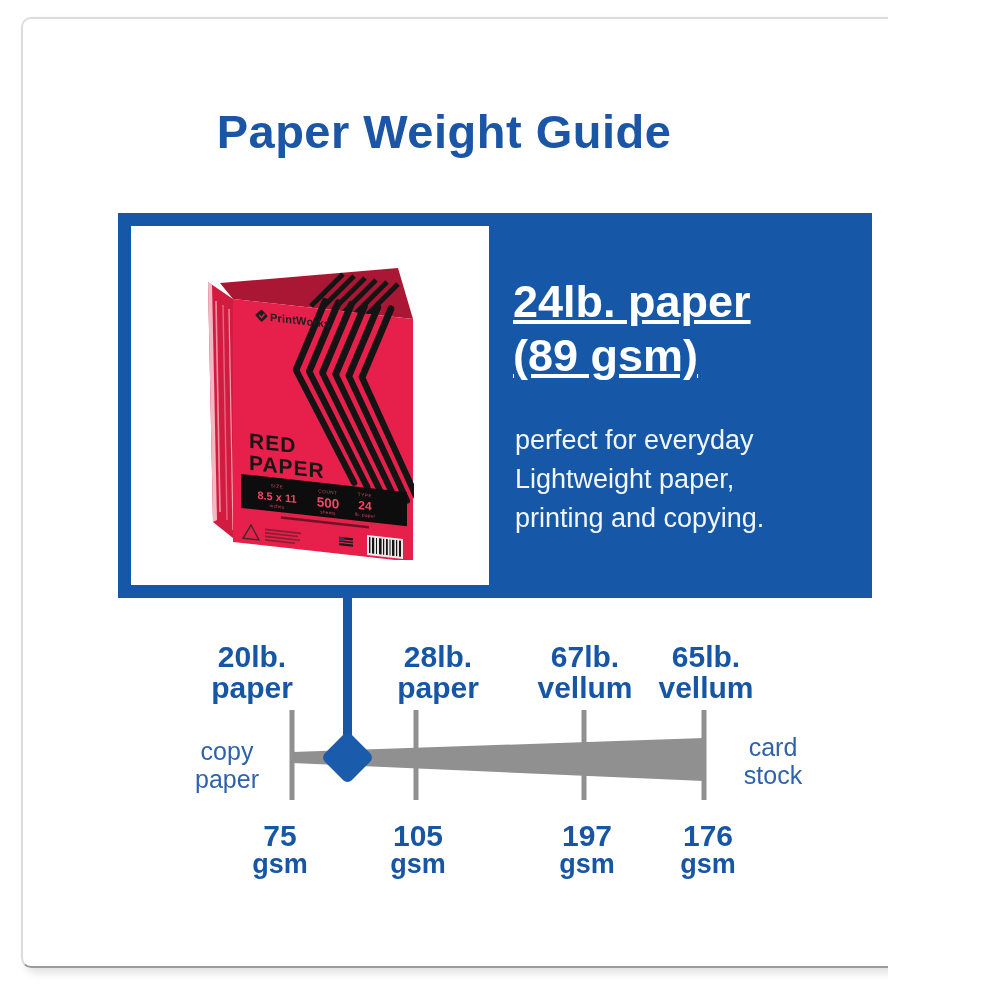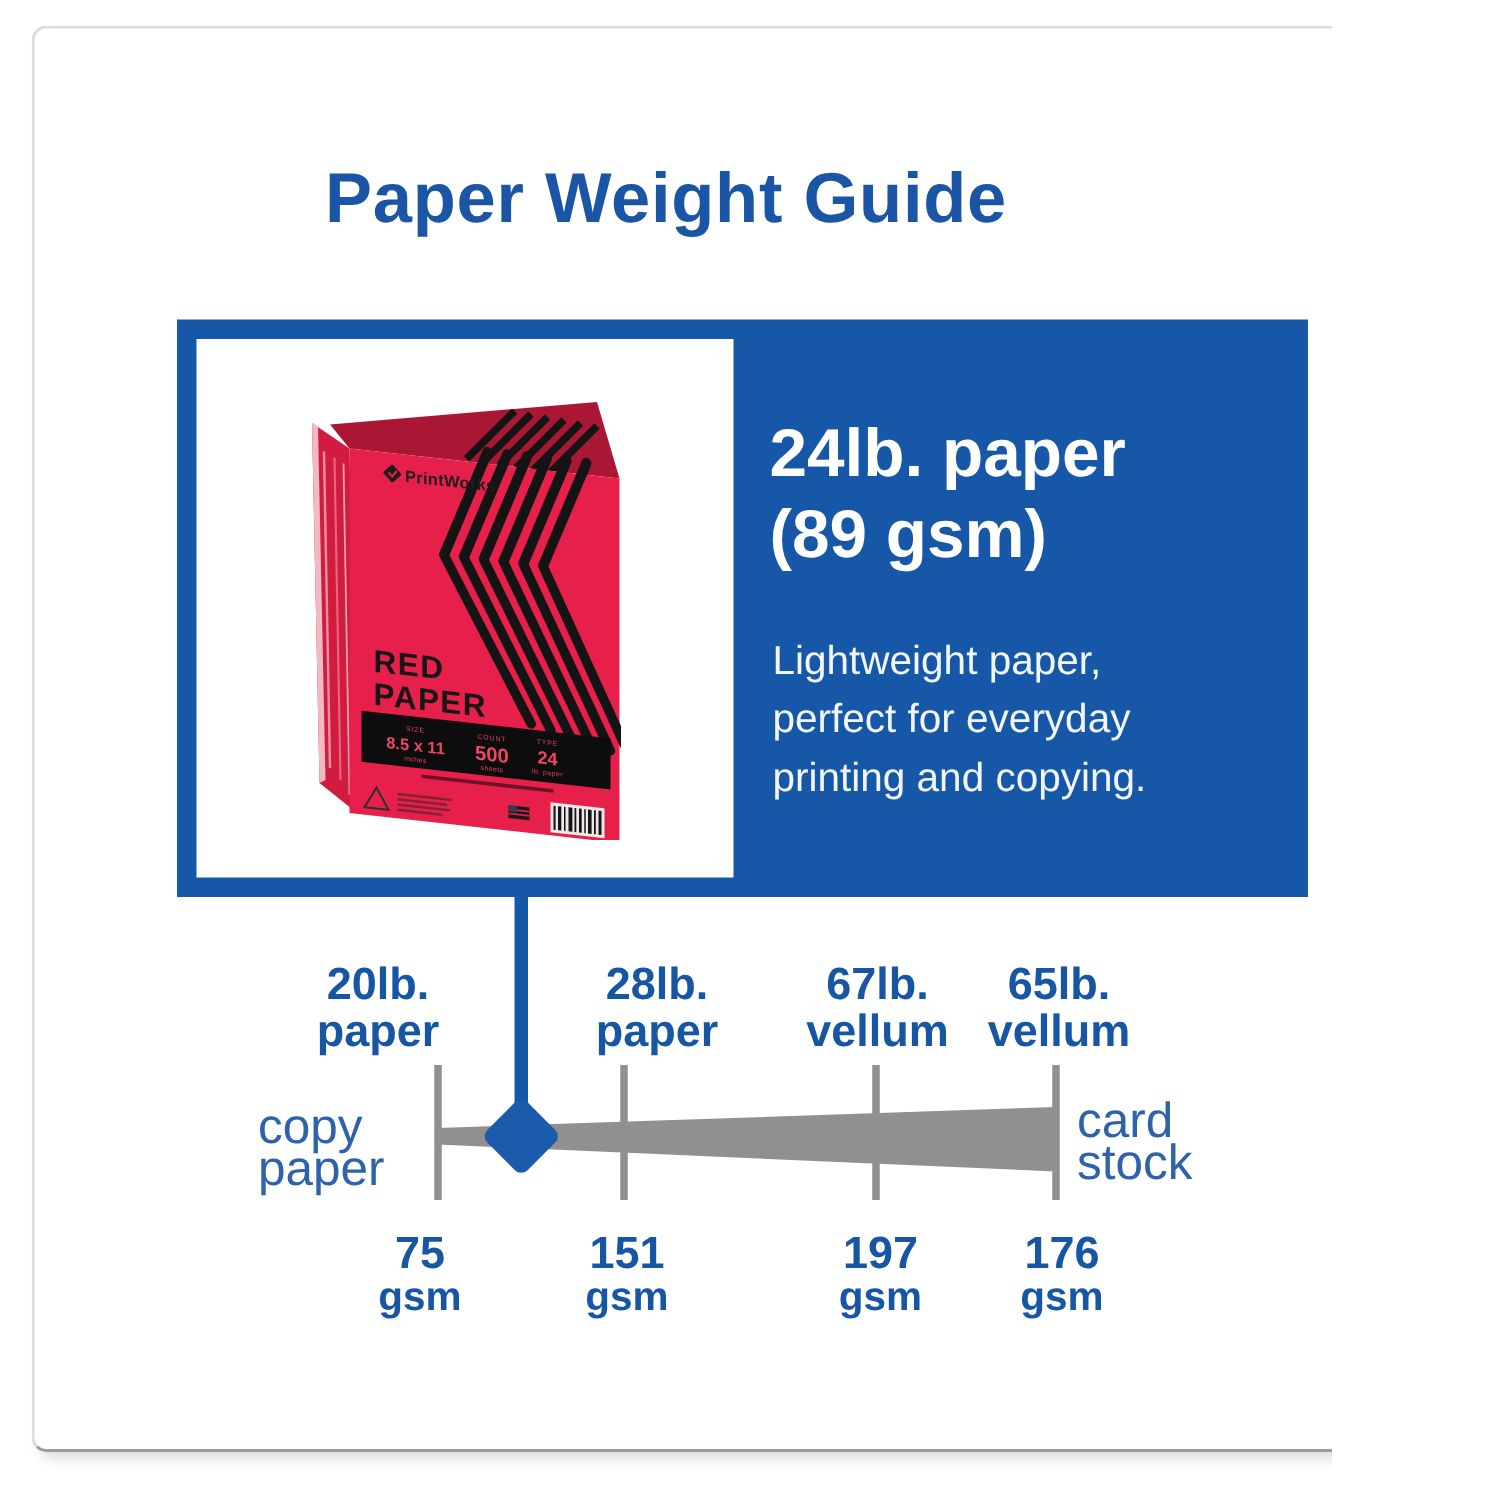--- a/index.html
+++ b/index.html
@@ -7,31 +7,31 @@
   .canvas{position:relative;width:888px;height:990px;background:#ffffff;overflow:hidden;}
   .frame{position:absolute;left:21px;top:17px;width:945px;height:947px;
          border:2px solid #dcdcdc;border-right-color:#9b9b9b;border-bottom-color:#9b9b9b;
          border-radius:10px;box-shadow:5px 5px 8px rgba(0,0,0,0.12);}
   .title{position:absolute;left:0;right:0;top:108px;text-align:center;
          font-size:47px;font-weight:700;color:#1b55a6;line-height:1;letter-spacing:0.5px;}
   .feature-box{position:absolute;left:118px;top:213px;width:754px;height:385px;background:#1658a7;}
   .product-panel{position:absolute;left:13px;top:13px;width:358px;height:359px;background:#ffffff;}
   .pkg-svg{position:absolute;left:52px;top:28px;}
   .feature-heading{position:absolute;left:395px;top:62px;color:#ffffff;
-                   font-size:45px;font-weight:700;line-height:54px;}
+                   font-size:45px;font-weight:700;line-height:54px;text-decoration:underline;}
   .feature-desc{position:absolute;left:397px;top:208px;color:#f2f6fb;
                 font-size:27px;font-weight:400;line-height:39px;}
   .diagram-svg{position:absolute;left:0;top:0;pointer-events:none;}
   .wlabel{position:absolute;top:641px;width:150px;text-align:center;
           color:#1656a5;font-weight:700;font-size:30px;line-height:31px;}
   .glabel{position:absolute;top:822px;width:150px;text-align:center;
           color:#1656a5;font-weight:700;font-size:30px;line-height:28px;}
   .glabel .unit{font-size:27px;}
-  .sidelabel{position:absolute;color:#2e63ac;font-size:33px;font-weight:400;
-             line-height:28px;text-align:left;width:110px;}
+  .sidelabel{position:absolute;color:#2e63ac;font-size:25px;font-weight:400;
+             line-height:28px;text-align:center;width:110px;}
   .sidelabel.left{left:172px;top:737px;}
   .sidelabel.right{left:718px;top:733px;}
   
   .pkg-brand{font-size:11px;font-weight:700;fill:#1d1d1d;letter-spacing:0.2px;}
   .pkg-name{font-size:21px;font-weight:700;fill:#161616;letter-spacing:1px;}
   .band-label{font-size:4.6px;fill:#d94560;letter-spacing:0.6px;}
   .band-unit{font-size:4.6px;fill:#d94560;letter-spacing:0.3px;}
   .band-value{font-weight:700;fill:#ee4763;}
 </style>
 </head>
@@ -141,22 +141,22 @@
           </g>
         </g>
       </svg>
     </div>
 
     <div class="feature-heading">
       <div>24lb. paper</div>
       <div>(89 gsm)</div>
     </div>
     <div class="feature-desc">
+      <div>perfect for everyday</div>
       <div>Lightweight paper,</div>
-      <div>perfect for everyday</div>
       <div>printing and copying.</div>
     </div>
   </div>
 
   <svg class="diagram-svg" width="990" height="990" viewBox="0 0 990 990">
     <rect x="343" y="596" width="9" height="142" fill="#1658a7"></rect>
     <g fill="#909090">
       <rect x="289.5" y="710" width="5" height="90"></rect>
       <rect x="413.5" y="710" width="5" height="90"></rect>
       <rect x="581.5" y="710" width="5" height="90"></rect>
@@ -181,21 +181,21 @@
   <div class="wlabel" style="left:631px;">
     <div>65lb.</div>
     <div>vellum</div>
   </div>
 
   <div class="glabel" style="left:205px;">
     <div>75</div>
     <div class="unit">gsm</div>
   </div>
   <div class="glabel" style="left:343px;">
-    <div>151</div>
+    <div>105</div>
     <div class="unit">gsm</div>
   </div>
   <div class="glabel" style="left:512px;">
     <div>197</div>
     <div class="unit">gsm</div>
   </div>
   <div class="glabel" style="left:633px;">
     <div>176</div>
     <div class="unit">gsm</div>
   </div>

